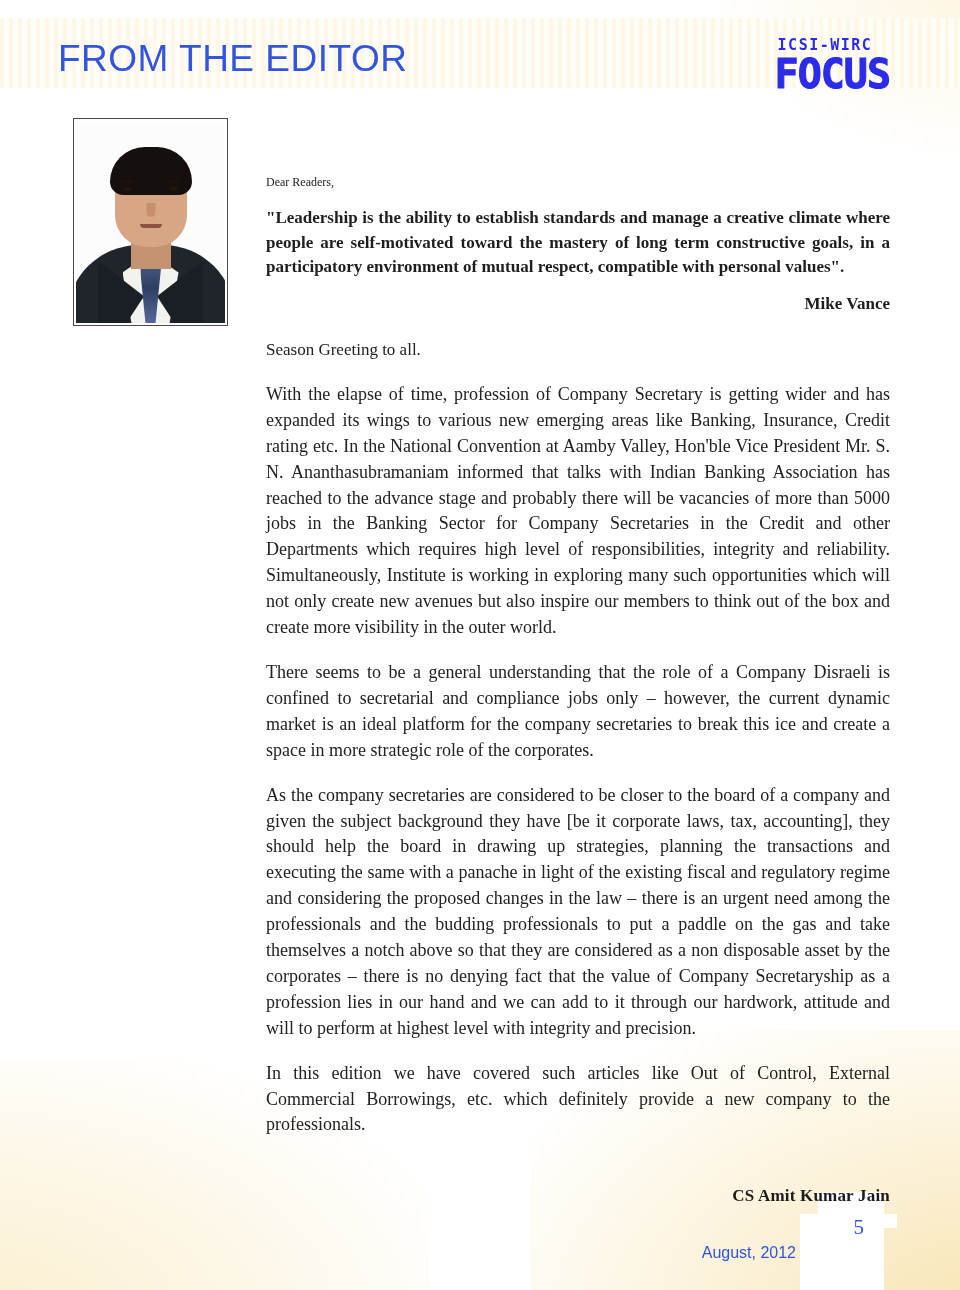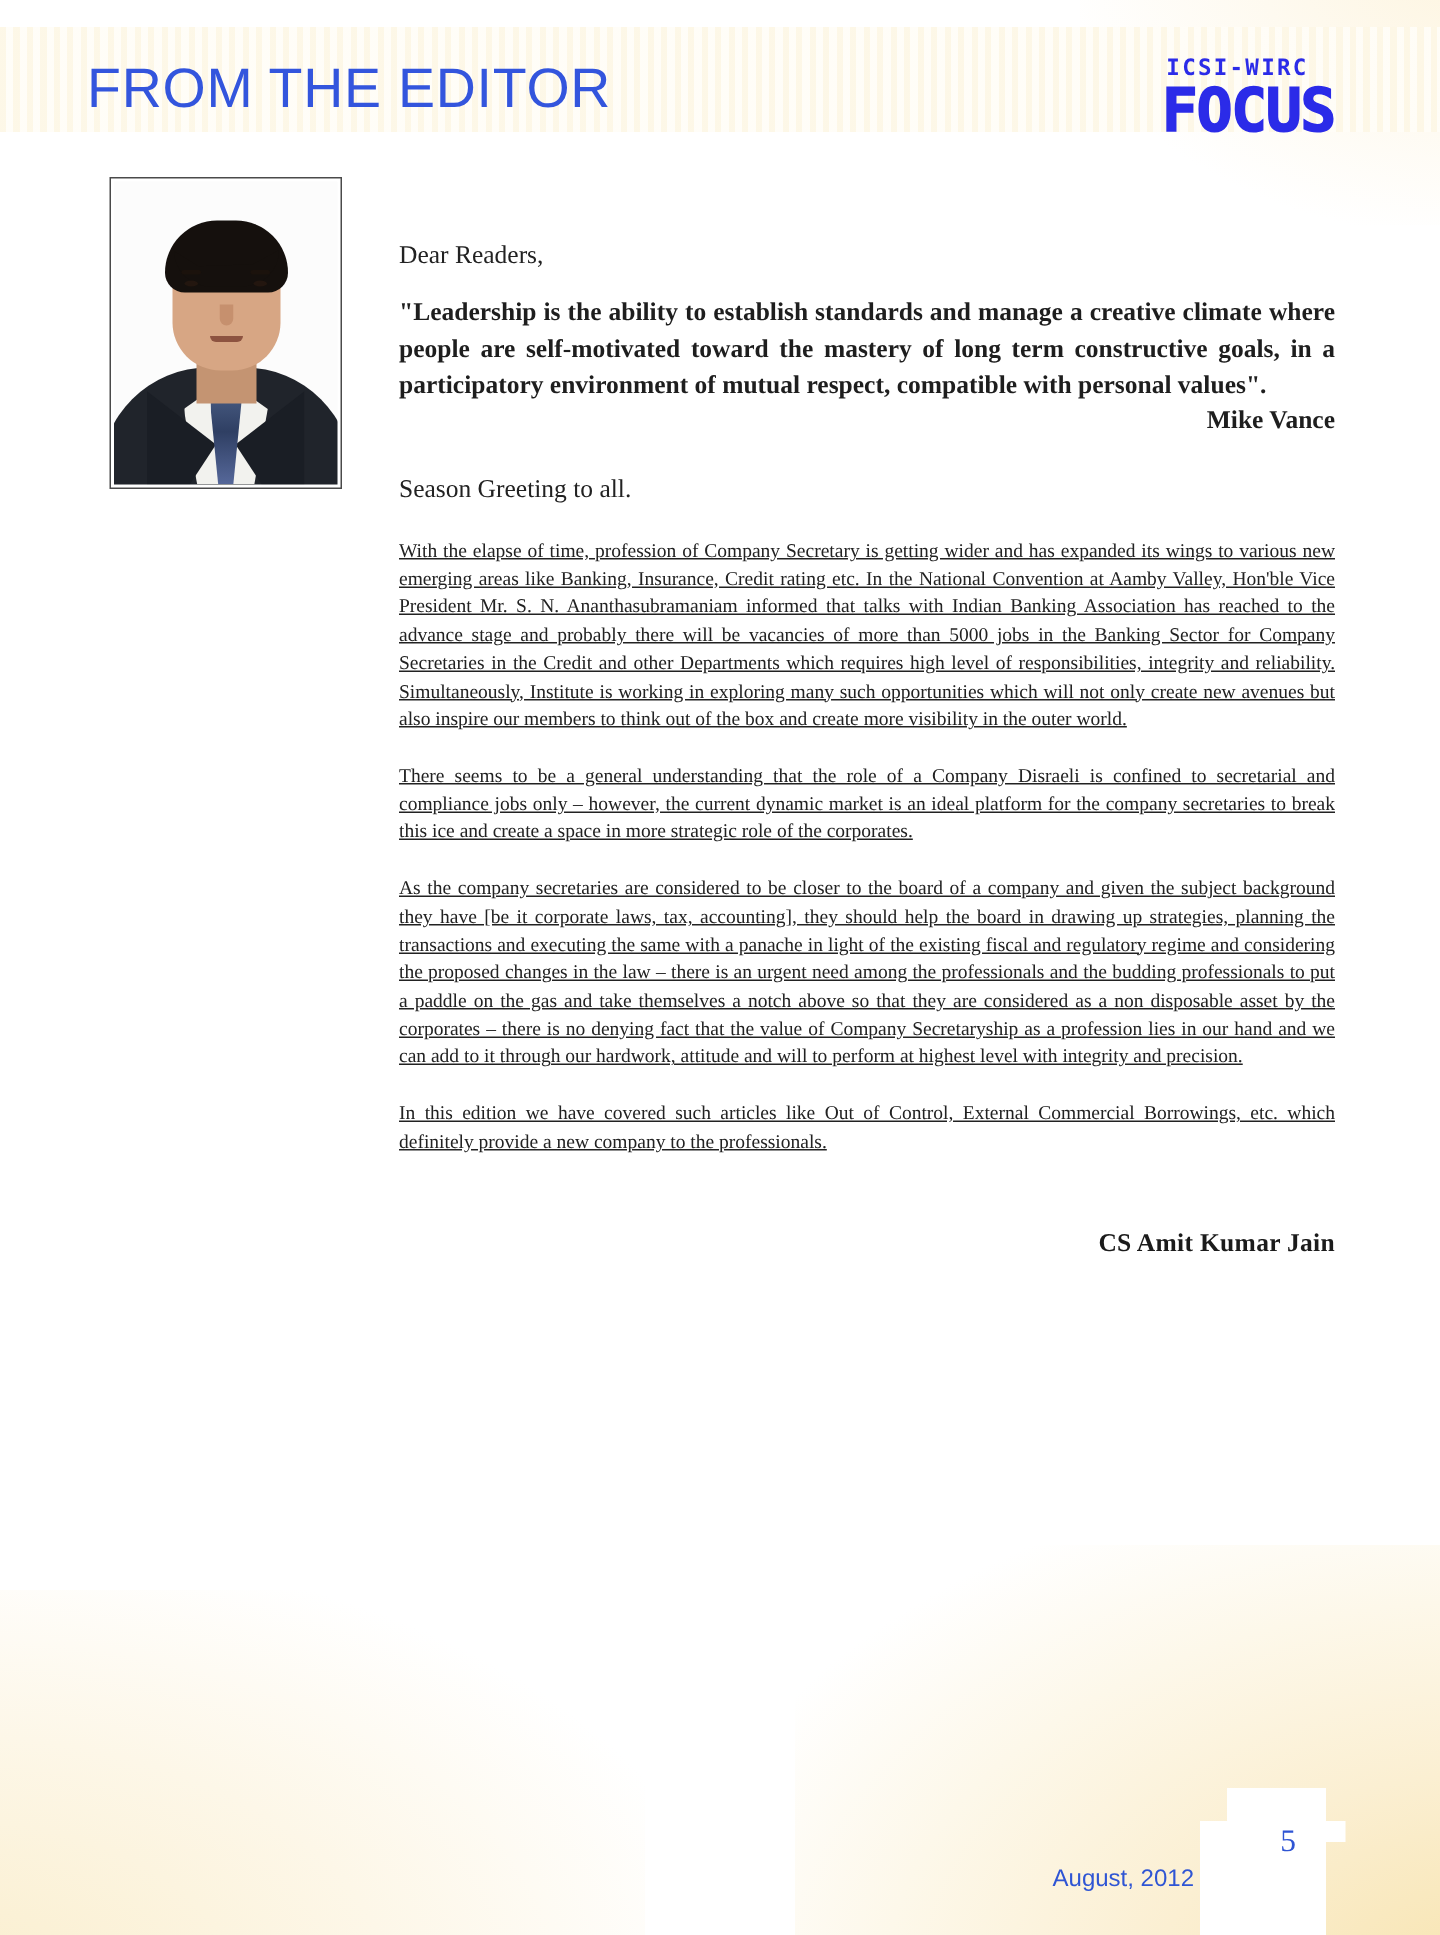--- a/index.html
+++ b/index.html
@@ -276,51 +276,50 @@
   }
 
   
   .content {
     position: absolute;
     left: 266px;
     top: 160px;
     width: 624px;
   }
   .salutation {
-    font-size: 17px;
+    font-size: 12px;
     color: #222222;
-    margin: 0 0 16px 0;
+    margin: 15px 0 16px 0;
   }
   .pull-quote {
     font-size: 17px;
     font-weight: bold;
     color: #1e1e1e;
     text-align: justify;
     line-height: 1.45;
     margin: 0;
   }
   .quote-attrib {
     font-size: 17px;
     font-weight: bold;
     color: #1e1e1e;
     text-align: right;
-    margin: 0 0 0 0;
+    margin: 14px 0 0 0;
   }
   .season {
     font-size: 17px;
     color: #222222;
     margin: 26px 0 0 0;
   }
   p.body {
-    font-size: 13px;
+    font-size: 18px;
     color: #222222;
     text-align: justify;
     line-height: 1.44;
     margin: 22px 0 0 0;
-    text-decoration: underline;
   }
   p.body.tight { margin-top: 19px; }
   .happy {
     font-size: 17px;
     color: #222222;
     margin: 30px 0 0 0;
   }
   .signature {
     font-size: 17px;
     font-weight: bold;

